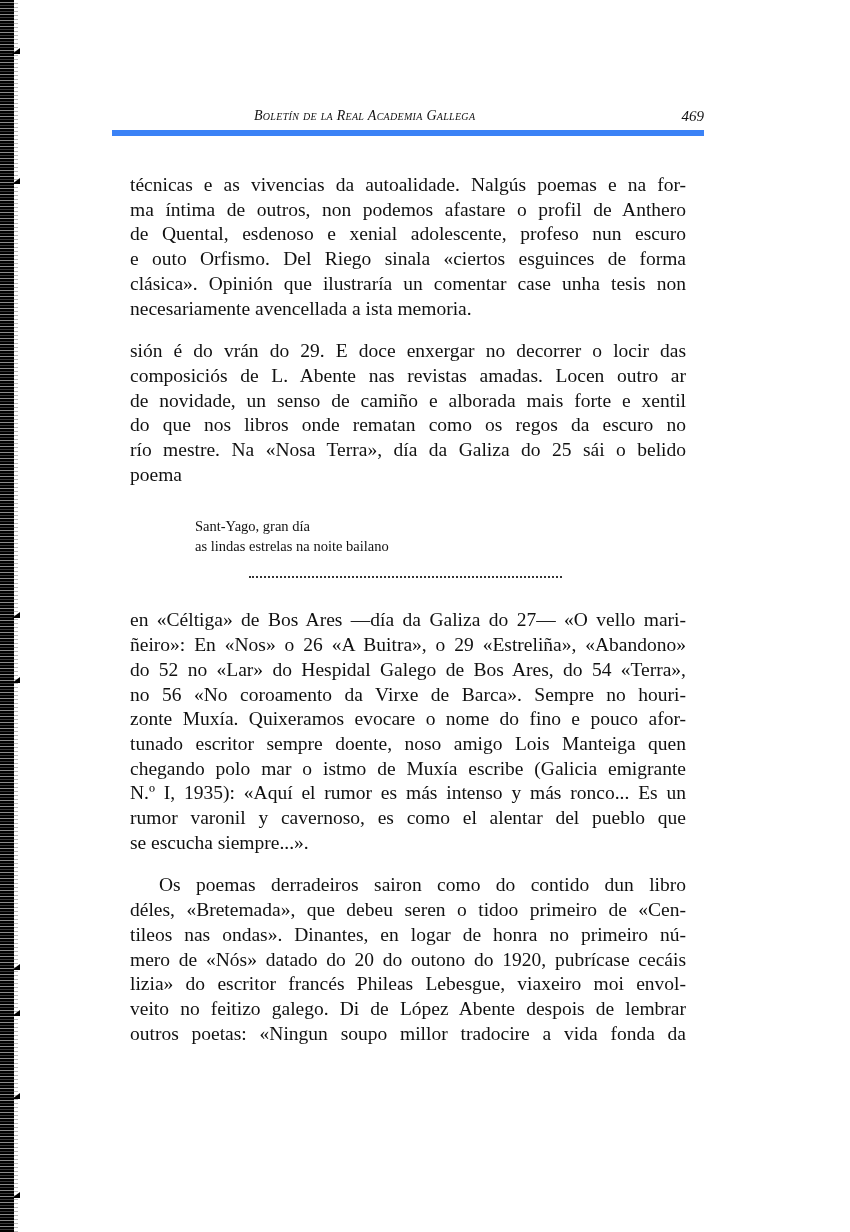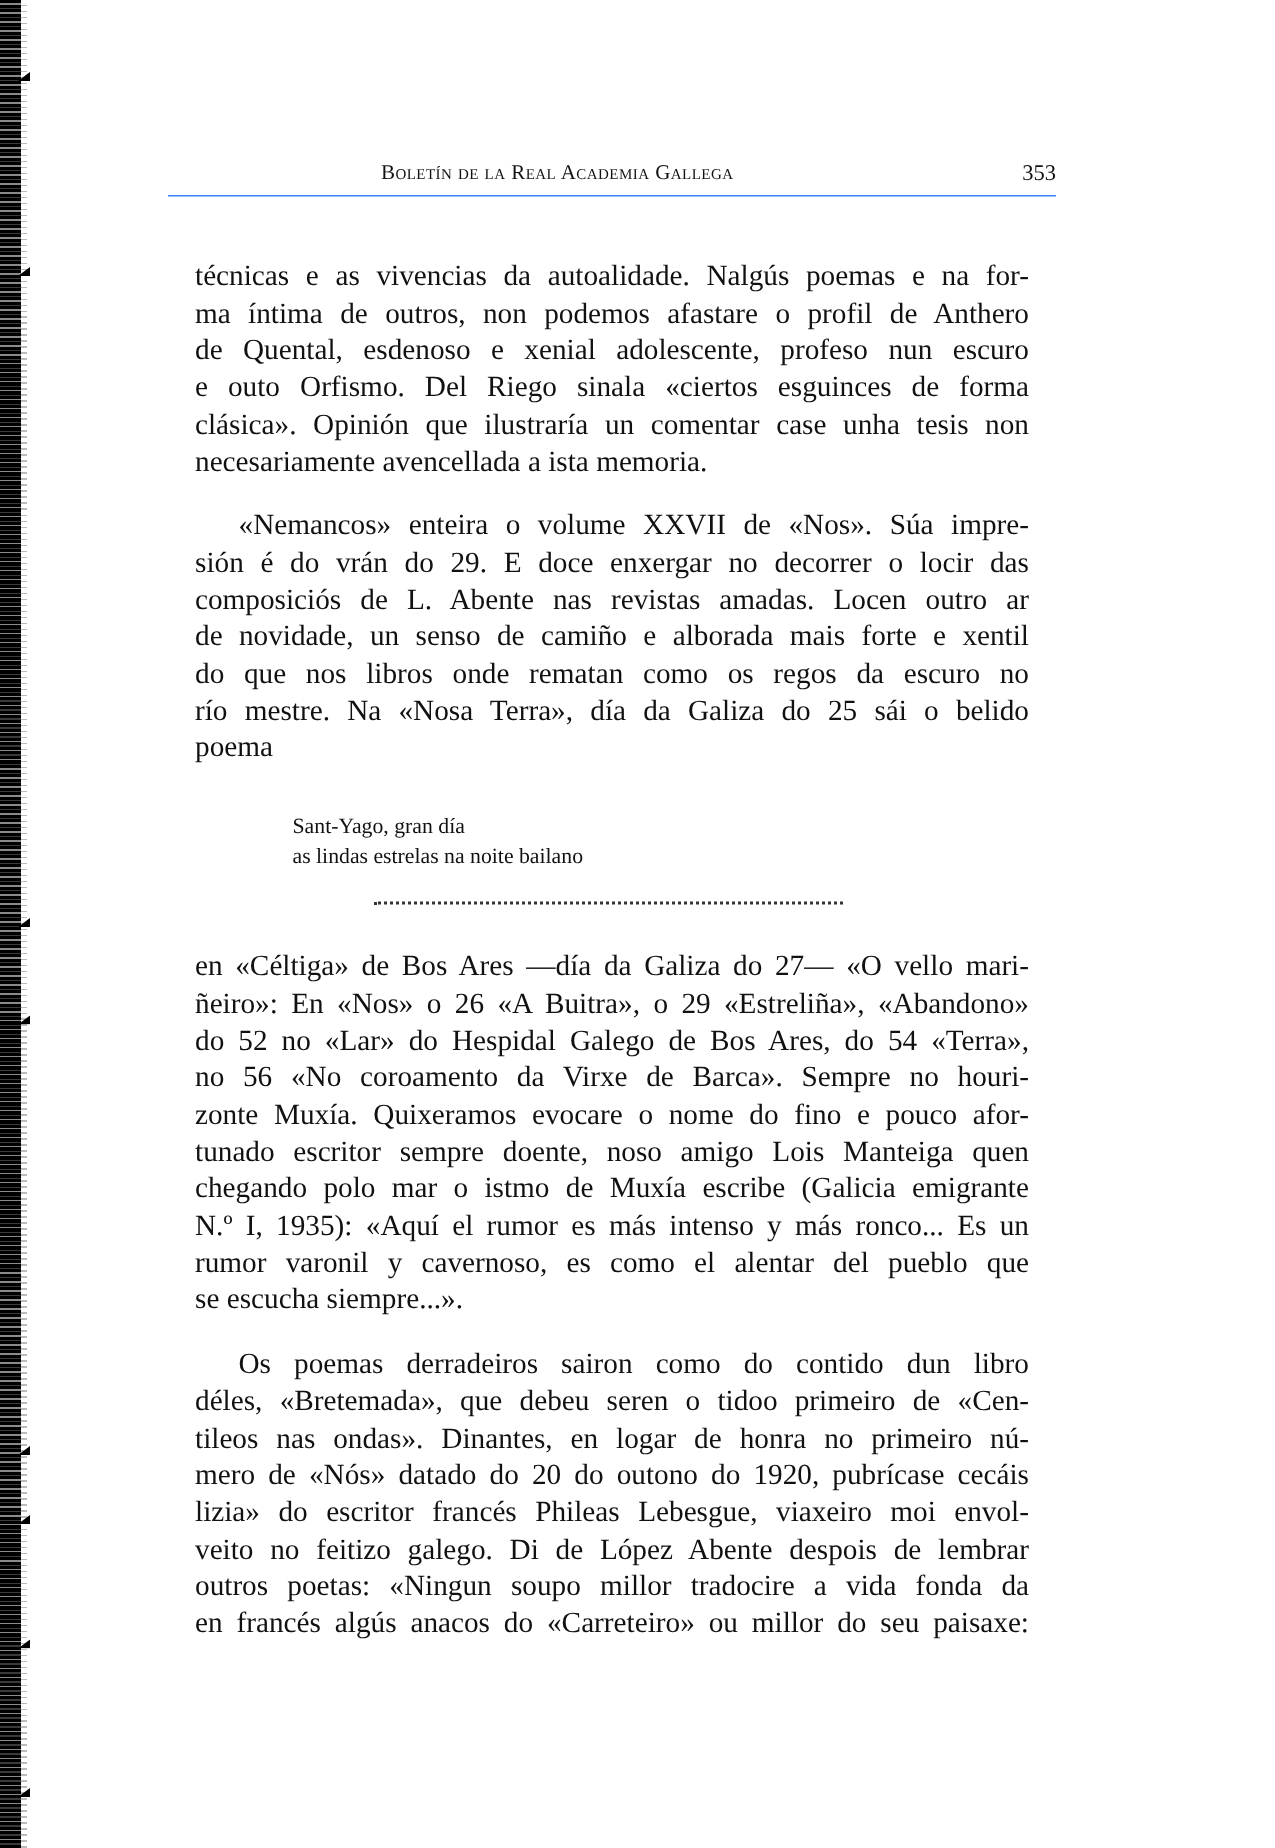--- a/index.html
+++ b/index.html
@@ -42,21 +42,22 @@
       background: #000;
       clip-path: polygon(0 100%, 100% 0, 100% 100%);
     }
 
     .running-head {
       position: absolute;
       left: 112px;
       top: 108px;
       width: 592px;
       height: 22px;
-      border-bottom: 1px solid #3b82f6;
+      border-bottom: 6px solid #3b82f6;
+      font-style: italic;
     }
     .running-head .title {
       position: absolute;
       left: 142px;
       top: 0;
       font-size: 14px;
       font-variant: small-caps;
       letter-spacing: 0.3px;
     }
     .running-head .page-number {
@@ -115,36 +116,35 @@
   <span style="top:612px"></span>
   <span style="top:677px"></span>
   <span style="top:964px"></span>
   <span style="top:1010px"></span>
   <span style="top:1093px"></span>
   <span style="top:1192px"></span>
 </div>
 
 <header class="running-head">
   <span class="title">Boletín de la Real Academia Gallega</span>
-  <span class="page-number">353</span>
+  <span class="page-number">469</span>
 </header>
 
 <main class="body-text">
 
   <p class="paragraph">
     <span class="line">técnicas e as vivencias da autoalidade. Nalgús poemas e na for-</span>
     <span class="line">ma íntima de outros, non podemos afastare o profil de Anthero</span>
     <span class="line">de Quental, esdenoso e xenial adolescente, profeso nun escuro</span>
     <span class="line">e outo Orfismo. Del Riego sinala «ciertos esguinces de forma</span>
     <span class="line">clásica». Opinión que ilustraría un comentar case unha tesis non</span>
     <span class="line left">necesariamente avencellada a ista memoria.</span>
   </p>
 
   <p class="paragraph" style="margin-top:5px">
-    <span class="line" style="padding-left:29px">«Nemancos» enteira o volume XXVII de «Nos». Súa impre-</span>
     <span class="line">sión é do vrán do 29. E doce enxergar no decorrer o locir das</span>
     <span class="line">composiciós de L. Abente nas revistas amadas. Locen outro ar</span>
     <span class="line">de novidade, un senso de camiño e alborada mais forte e xentil</span>
     <span class="line">do que nos libros onde rematan como os regos da escuro no</span>
     <span class="line">río mestre. Na «Nosa Terra», día da Galiza do 25 sái o belido</span>
     <span class="line left">poema</span>
   </p>
 
   <div class="verse">
     <span class="verse-line">Sant-Yago, gran día</span>
@@ -166,16 +166,15 @@
   </p>
 
   <p class="paragraph" style="margin-top:5px">
     <span class="line" style="padding-left:29px">Os poemas derradeiros sairon como do contido dun libro</span>
     <span class="line">déles, «Bretemada», que debeu seren o tidoo primeiro de «Cen-</span>
     <span class="line">tileos nas ondas». Dinantes, en logar de honra no primeiro nú-</span>
     <span class="line">mero de «Nós» datado do 20 do outono do 1920, pubrícase cecáis</span>
     <span class="line">lizia» do escritor francés Phileas Lebesgue, viaxeiro moi envol-</span>
     <span class="line">veito no feitizo galego. Di de López Abente despois de lembrar</span>
     <span class="line">outros poetas: «Ningun soupo millor tradocire a vida fonda da</span>
-    <span class="line">en francés algús anacos do «Carreteiro» ou millor do seu paisaxe:</span>
   </p>
 
 </main>
 
 </body></html>

